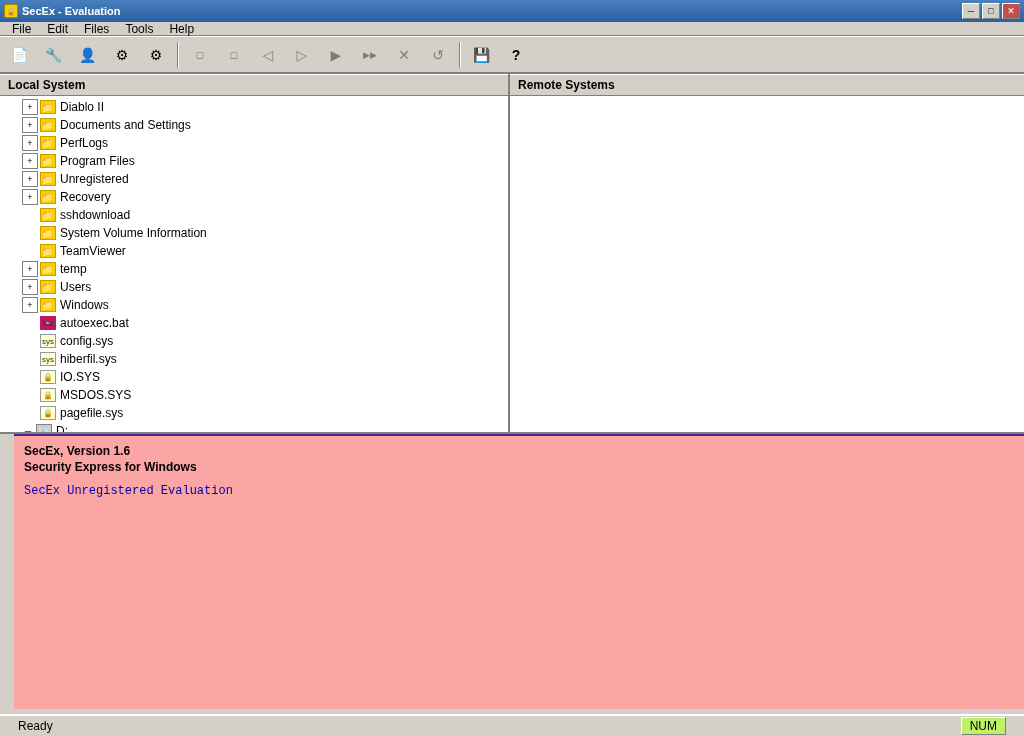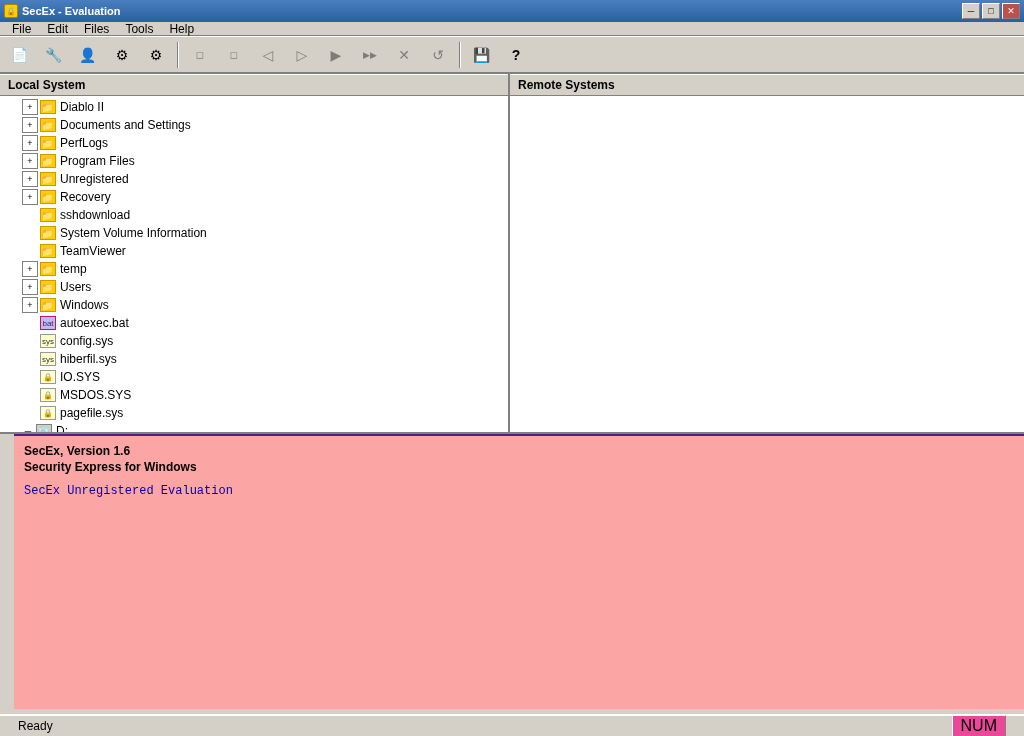--- a/index.html
+++ b/index.html
@@ -171,25 +171,25 @@
       align-items: center;
       padding: 0 18px;
       border-top: 2px solid #fff;
       justify-content: space-between;
       position: fixed;
       bottom: 0;
       width: 100%;
     }
     #statusbar-ready { font-size: 12px; }
     #statusbar-num {
-      background: #ec4899;
+      background: #bef264;
       border: 1px solid #808080;
       border-top-color: #fff; border-left-color: #fff;
       padding: 1px 8px;
-      font-size: 16px;
+      font-size: 12px;
     }
   </style>
 </head>
 <body>
 
 <div id="titlebar">
   <div id="titlebar-left">
     <div id="titlebar-icon">🔒</div>
     <span>SecEx - Evaluation</span>
   </div>
@@ -302,21 +302,21 @@
         </li>
 
         <li class="tree-item indent1">
           <span class="expander">+</span>
           <span class="folder-icon">📁</span>
           <span>Windows</span>
         </li>
 
         <li class="tree-item indent1">
           <span class="expander empty"></span>
-          <span class="file-icon" style="background:#c4b5fd; border:1px solid #be185d;">bat</span>
+          <span class="file-icon" style="background:#c4b5fd; border:6px solid #be185d;">bat</span>
           <span>autoexec.bat</span>
         </li>
 
         <li class="tree-item indent1">
           <span class="expander empty"></span>
           <span class="file-icon" style="background:#ffffcc; border:1px solid #999;">sys</span>
           <span>config.sys</span>
         </li>
 
         <li class="tree-item indent1">

